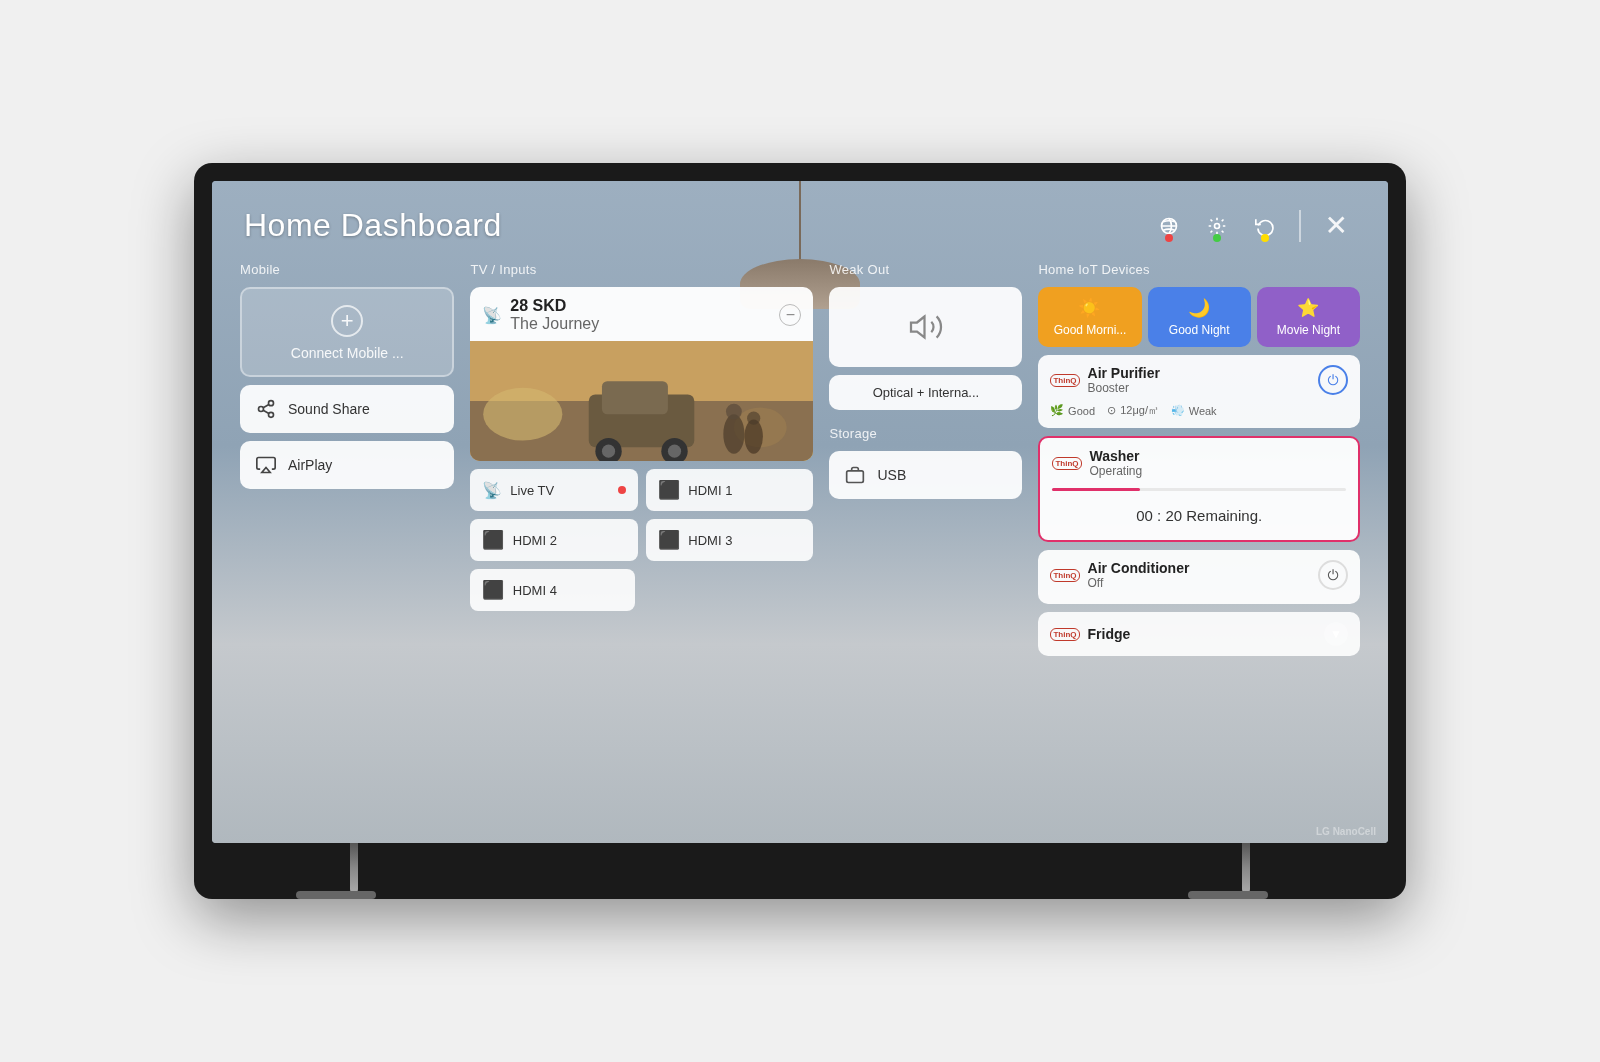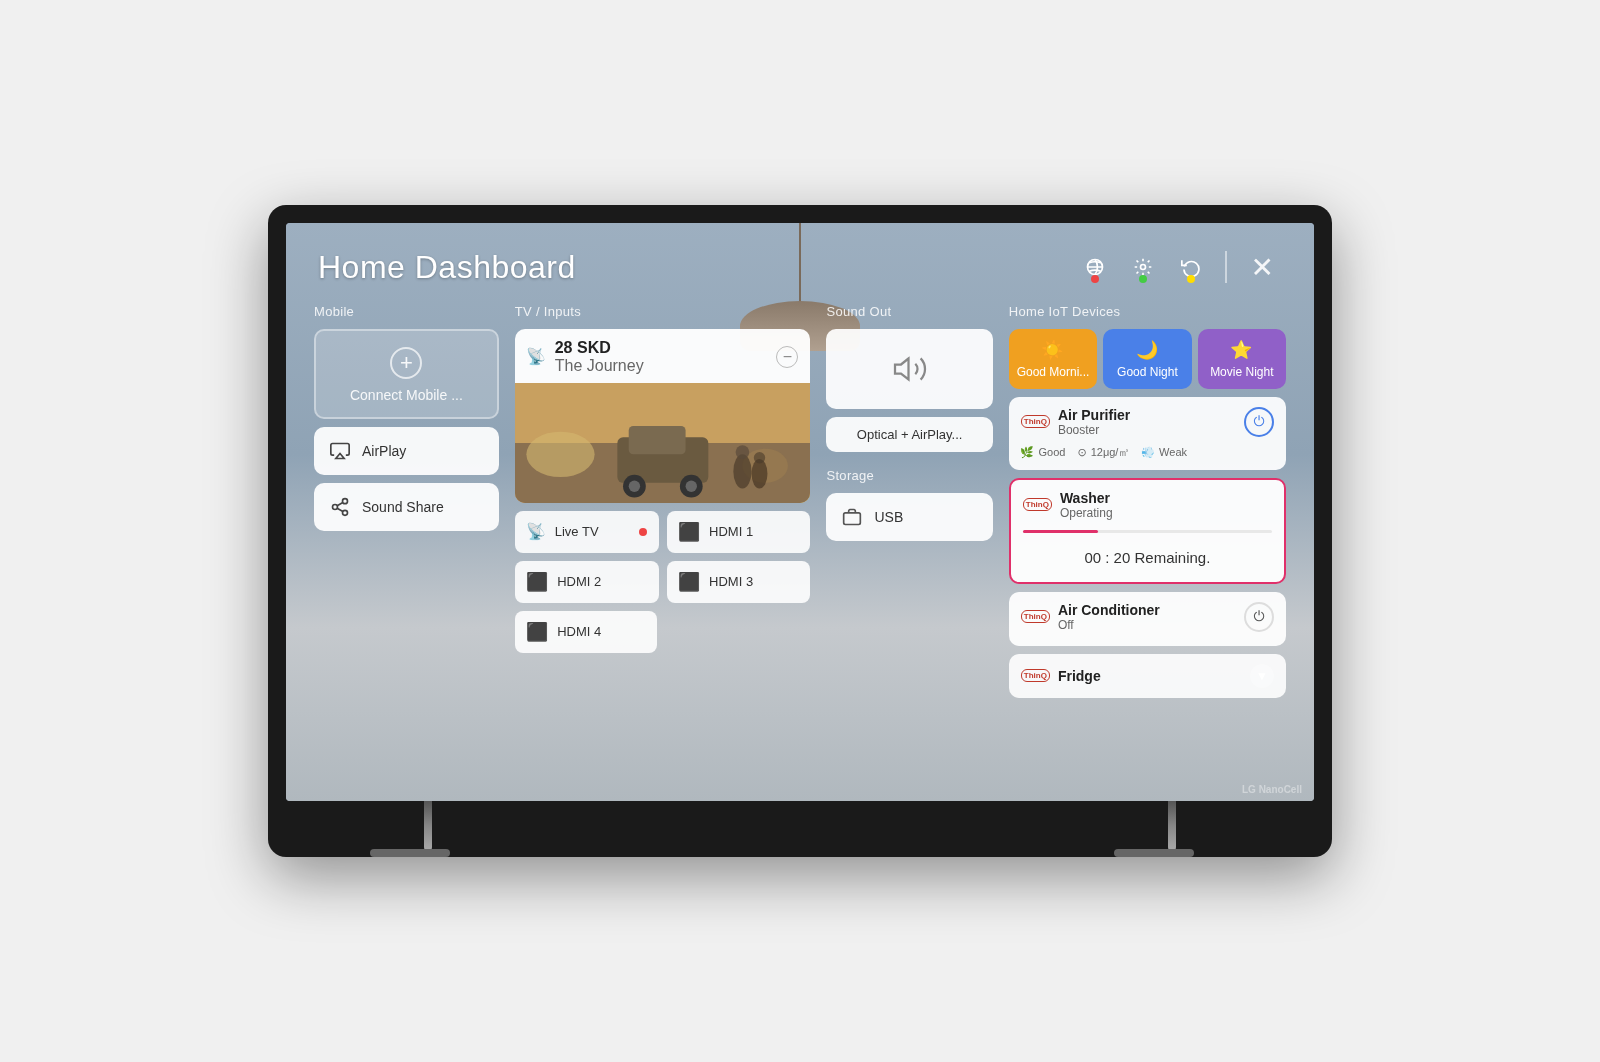--- a/index.html
+++ b/index.html
@@ -6,21 +6,21 @@
     body {
       background: #f0f0f0;
       display: flex;
       justify-content: center;
       align-items: center;
       min-height: 100vh;
       font-family: 'Arial', sans-serif;
     }
 
     .tv-outer {
-      width: 1064px;
+      width: 1212px;
       background: #1a1a1a;
       border-radius: 18px;
       padding: 18px 18px 0 18px;
       box-shadow: 0 20px 60px rgba(0,0,0,0.4);
       position: relative;
     }
 
     .tv-screen {
       width: 100%;
       aspect-ratio: 16/9;
@@ -571,43 +571,43 @@
       </div>
 
       <div class="dash-content">
 
         <div class="col">
           <div class="col-header">Mobile</div>
 
           <div class="connect-mobile-card">
             <div class="plus-icon">+</div>
             <span>Connect Mobile ...</span>
-          </div>
-
-          <div class="card">
-            <div class="card-icon">
-              <svg width="20" height="20" viewBox="0 0 24 24" fill="none" stroke="#444" stroke-width="2">
-                <path d="M5 17H3a2 2 0 0 1-2-2V5a2 2 0 0 1 2-2h18a2 2 0 0 1 2 2v10a2 2 0 0 1-2 2h-2"></path>
-                <polygon points="12 15 17 21 7 21"></polygon>
-              </svg>
-            </div>
-            <span>AirPlay</span>
           </div>
 
           <div class="card">
             <div class="card-icon">
               <svg width="20" height="20" viewBox="0 0 24 24" fill="none" stroke="#444" stroke-width="2">
                 <circle cx="18" cy="5" r="3"></circle>
                   <circle cx="6" cy="12" r="3"></circle>
                   <circle cx="18" cy="19" r="3"></circle>
                 <line x1="8.59" y1="13.51" x2="15.42" y2="17.49"></line>
                   <line x1="15.41" y1="6.51" x2="8.59" y2="10.49"></line>
               </svg>
             </div>
             <span>Sound Share</span>
+          </div>
+
+          <div class="card">
+            <div class="card-icon">
+              <svg width="20" height="20" viewBox="0 0 24 24" fill="none" stroke="#444" stroke-width="2">
+                <path d="M5 17H3a2 2 0 0 1-2-2V5a2 2 0 0 1 2-2h18a2 2 0 0 1 2 2v10a2 2 0 0 1-2 2h-2"></path>
+                <polygon points="12 15 17 21 7 21"></polygon>
+              </svg>
+            </div>
+            <span>AirPlay</span>
           </div>
         </div>
 
         <div class="col col-tv">
           <div class="col-header">TV / Inputs</div>
 
           <div class="live-tv-card">
             <div class="live-tv-header">
               <div class="live-tv-info">
                 <span class="antenna-icon">📡</span>
@@ -660,33 +660,33 @@
               <span>HDMI 3</span>
             </div>
             <div class="input-card" style="grid-column: 1 / -1; max-width: 48%;">
               <span class="hdmi-icon">⬛</span>
               <span>HDMI 4</span>
             </div>
           </div>
         </div>
 
         <div class="col col-sound">
-          <div class="col-header">Sound Out</div>
+          <div class="col-header">Weak Out</div>
 
           <div class="sound-card">
             <div class="sound-icon-big">
               <svg width="36" height="36" viewBox="0 0 24 24" fill="none" stroke="#888" stroke-width="1.5">
                 <polygon points="11 5 6 9 2 9 2 15 6 15 11 19 11 5"></polygon>
                 <path d="M19.07 4.93a10 10 0 0 1 0 14.14M15.54 8.46a5 5 0 0 1 0 7.07"></path>
               </svg>
             </div>
           </div>
 
           <div class="sound-label-card">
-            <span>Optical + AirPlay...</span>
+            <span>Optical + Interna...</span>
           </div>
 
           <div style="margin-top:16px;">
             <div class="col-header">Storage</div>
 
             <div class="card">
               <div class="card-icon">
                 <svg width="20" height="20" viewBox="0 0 24 24" fill="none" stroke="#555" stroke-width="2">
                   <rect x="2" y="7" width="20" height="14" rx="2"></rect>
                   <path d="M16 7V5a2 2 0 0 0-2-2h-4a2 2 0 0 0-2 2v2"></path>

